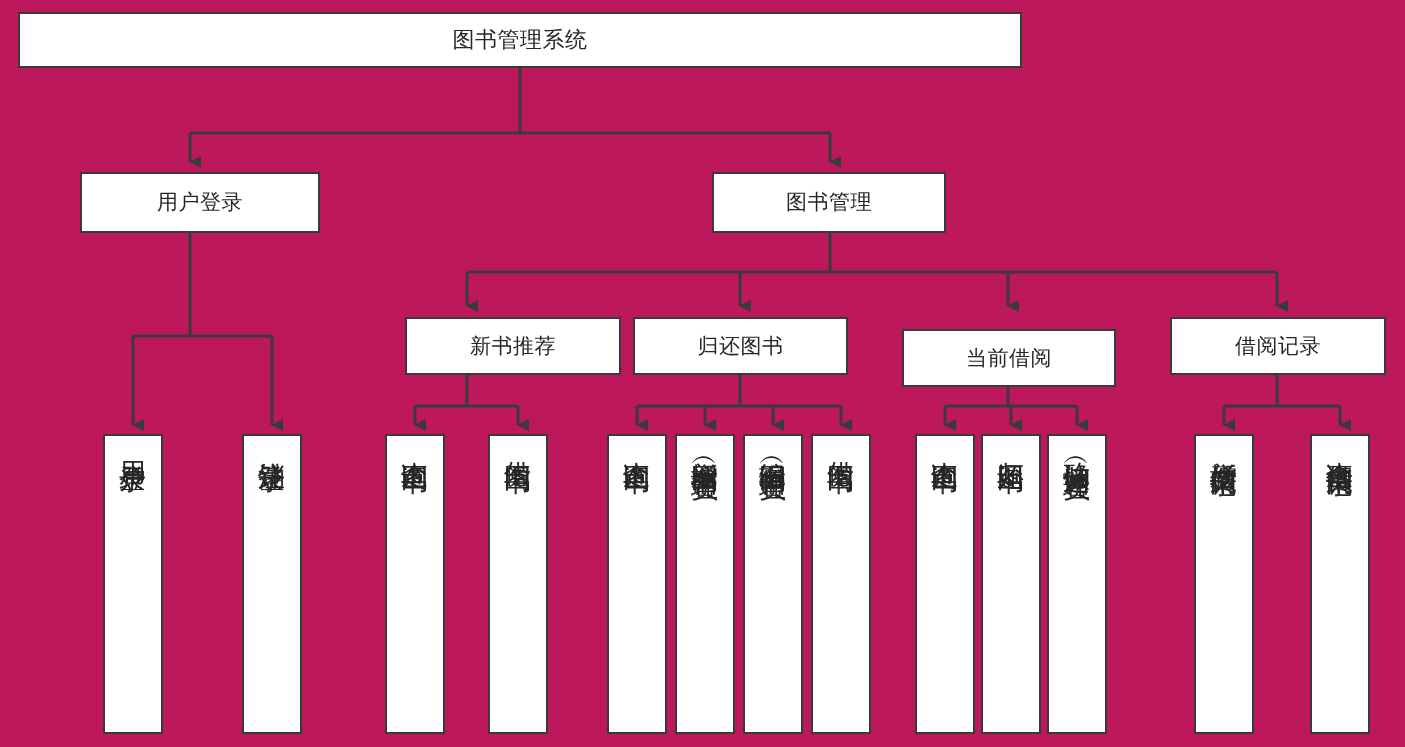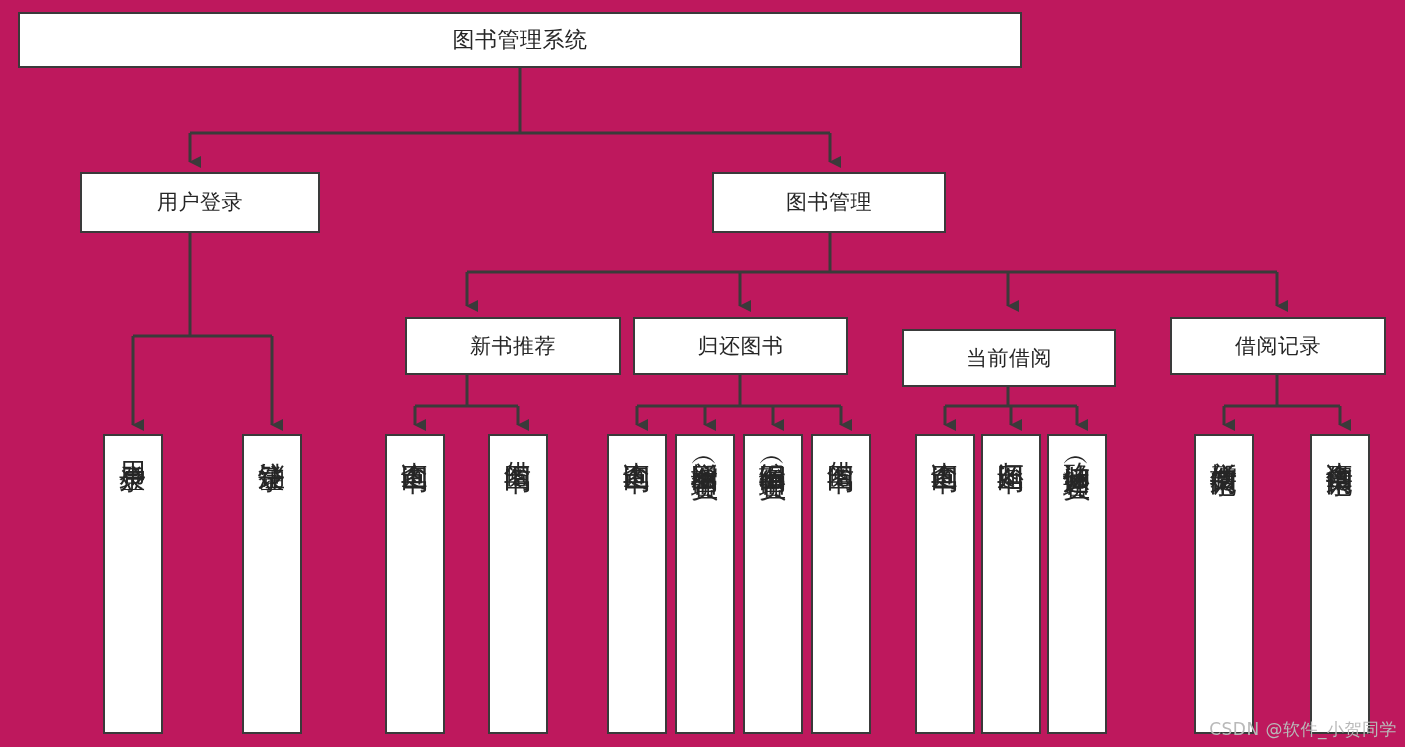--- a/index.html
+++ b/index.html
@@ -194,15 +194,14 @@
     <span class="lbl">确认归还（管理员）</span>
   </div>
 
   <div class="node vert" style="left:1194px; top:434px; width:60px; height:300px;">
     <span class="lbl">新增借阅记录</span>
   </div>
   <div class="node vert" style="left:1310px; top:434px; width:60px; height:300px;">
     <span class="lbl">查询借阅记录</span>
   </div>
 
-  <div class="watermark">CSDN @软件_小贺同学</div>
 
 </div>
 
 </body></html>

